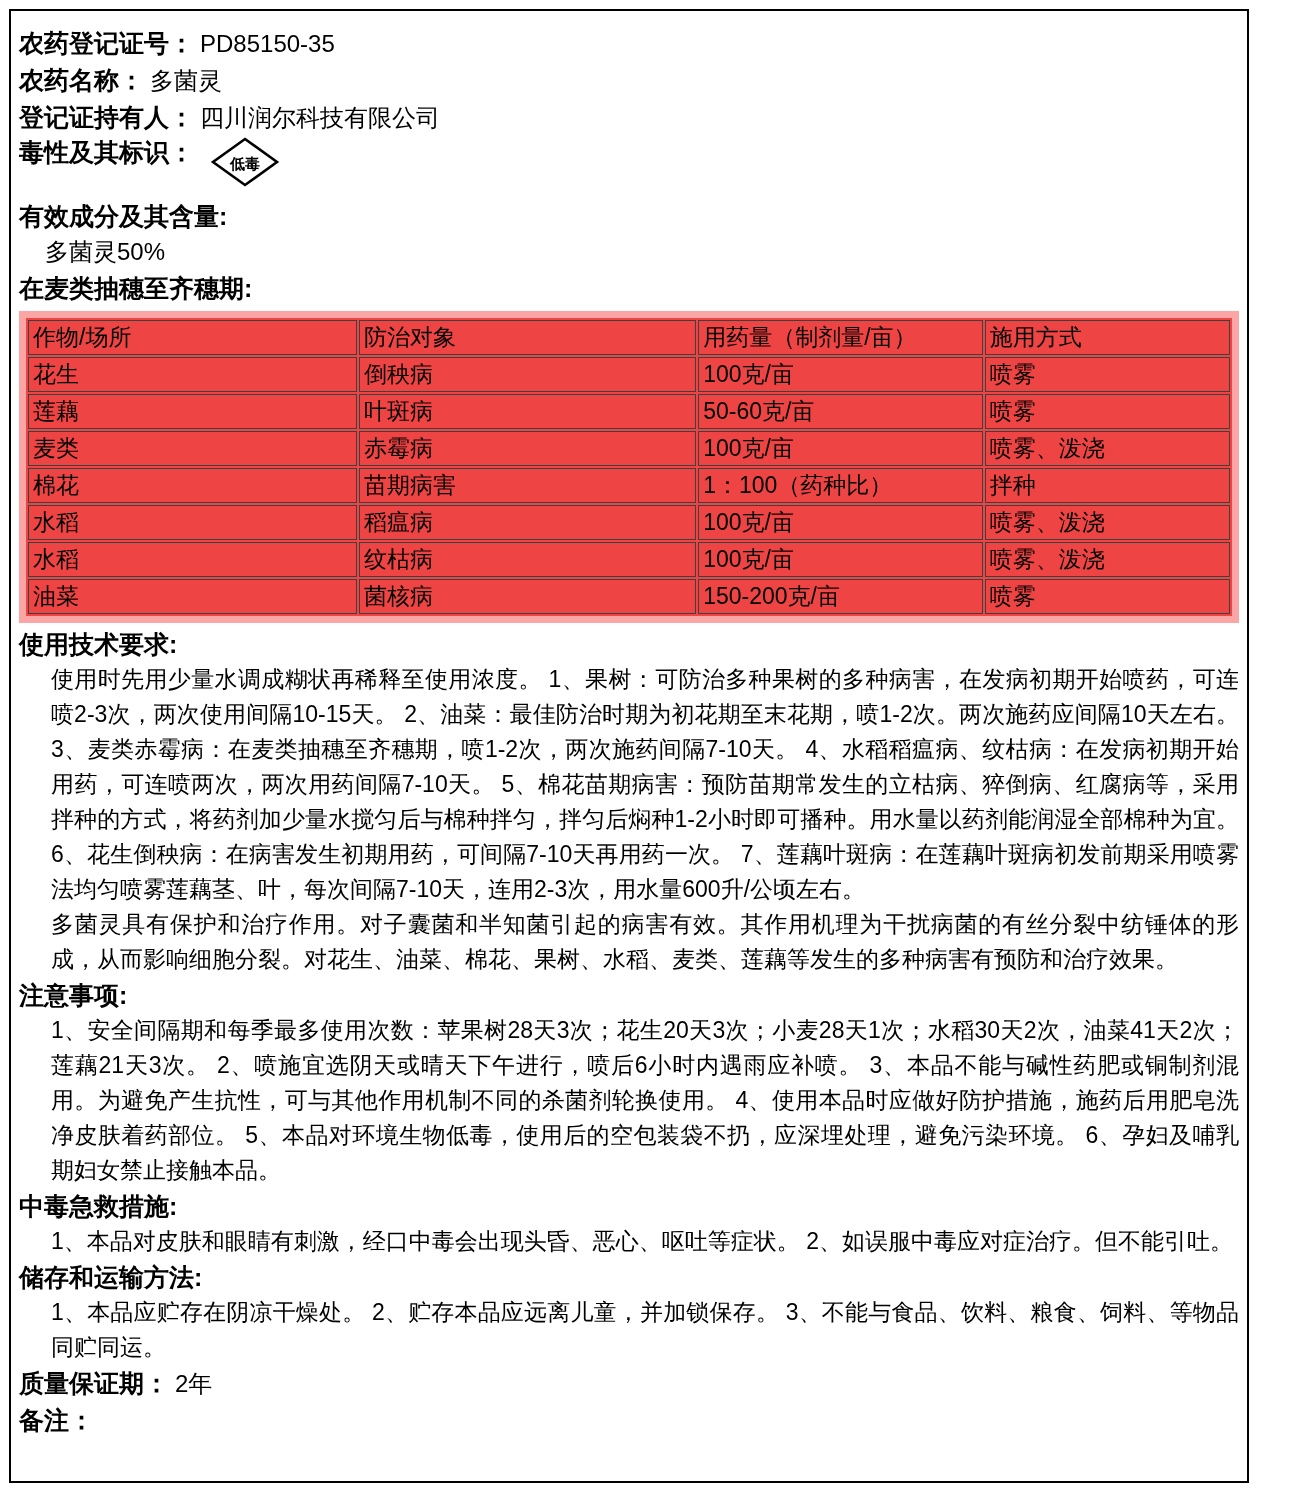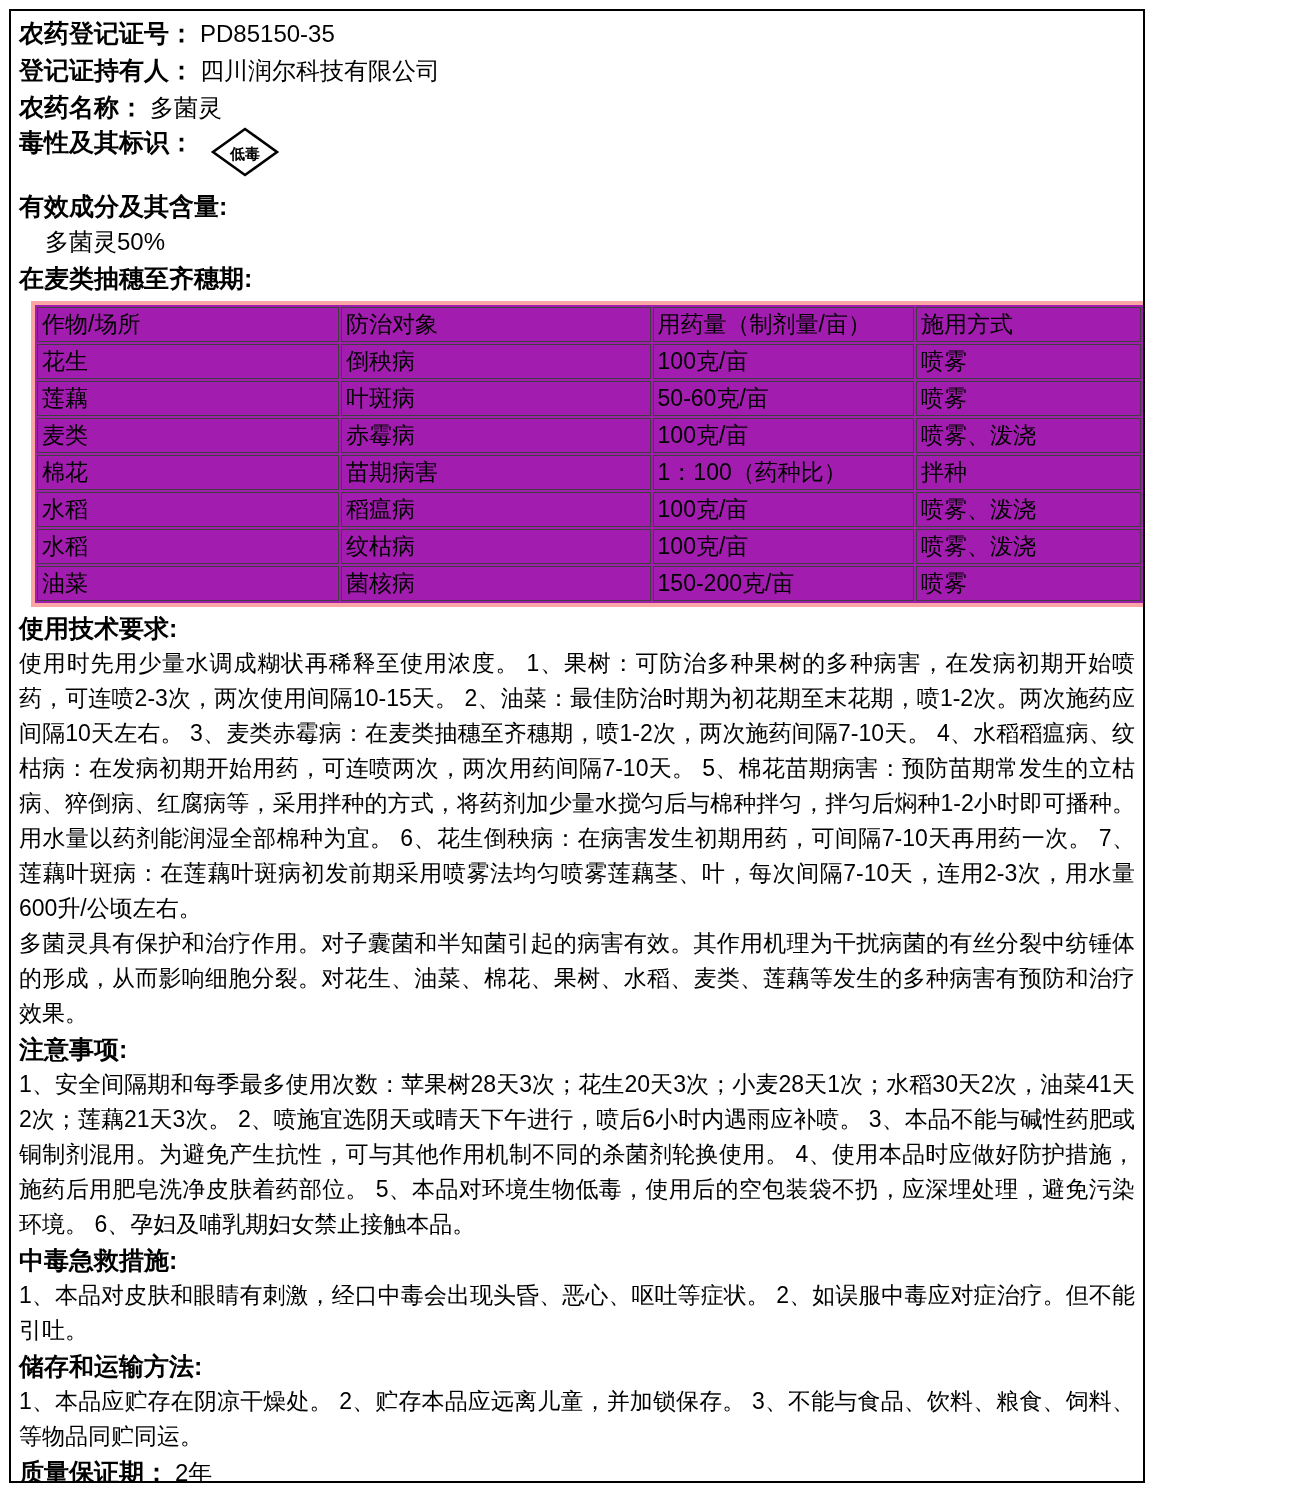--- a/index.html
+++ b/index.html
@@ -2,57 +2,57 @@
 <html lang="zh"><head>
 <meta charset="utf-8">
 <style>
   html,body{margin:0;padding:0;background:#fff;}
   body{
     width:1298px;height:1492px;position:relative;
     font-family:"Liberation Sans",sans-serif;color:#000;
     -webkit-font-smoothing:antialiased;
   }
   .doc{
-    position:absolute;left:9px;top:9px;width:1136px;height:1474px;
+    position:absolute;left:9px;top:9px;width:1240px;height:1474px;
     border:2px solid #000;box-sizing:border-box;
-    padding:4px 8px 2px 8px;overflow:hidden;background:#fff;
+    padding:14px 8px 2px 8px;overflow:hidden;background:#fff;
   }
   .field{font-size:25px;line-height:36px;font-weight:bold;white-space:nowrap;}
   .field .value{font-weight:normal;font-size:24px;padding-left:6px;}
   .tox-row{height:62px;display:flex;align-items:flex-start;}
   .tox-row .label{font-size:25px;font-weight:bold;}
   .tox-badge{margin-left:16px;display:inline-block;}
   .heading{font-size:25px;line-height:36px;font-weight:bold;}
   .indent-value{font-size:24px;line-height:36px;font-weight:normal;padding-left:26px;}
   table.usage{
     width:100%;box-sizing:border-box;
-    border:4px solid #fca5a5;border-collapse:separate;border-spacing:2px;
-    margin:5px 0 3px 12px;background:#a21caf;
+    border:7px solid #fca5a5;border-collapse:separate;border-spacing:2px;
+    margin:5px 0 3px 0;background:#ef4444;
   }
   table.usage th,table.usage td{
     border:1px solid #3f3f3f;font-weight:normal;text-align:left;
     font-size:23px;height:33px;padding:0 4px;white-space:nowrap;overflow:hidden;
   }
   table.usage th:nth-child(1),table.usage td:nth-child(1){width:27.5%;}
   table.usage th:nth-child(2),table.usage td:nth-child(2){width:28.2%;}
   table.usage th:nth-child(3),table.usage td:nth-child(3){width:23.8%;}
   table.usage th:nth-child(4),table.usage td:nth-child(4){width:20.5%;font-family:Liberation Serif, serif;}
-  .para{font-size:23px;line-height:35px;font-weight:normal;text-align:justify;}
+  .para{font-size:23px;line-height:35px;font-weight:normal;text-align:justify;margin-left:32px;}
 </style>
 </head>
 <body>
 
 <div class="doc">
 
   <div id="top-fields">
   <div class="field"><span class="label">农药登记证号：</span><span class="value">PD85150-35</span></div>
 
+  <div class="field"><span class="label">农药名称：</span><span class="value">多菌灵</span></div>
+
   <div class="field"><span class="label">登记证持有人：</span><span class="value">四川润尔科技有限公司</span></div>
-
-  <div class="field"><span class="label">农药名称：</span><span class="value">多菌灵</span></div>
 
 </div>
 
   <div class="tox-row">
     <span class="label">毒性及其标识：</span>
     <span class="tox-badge">
       <svg width="70" height="52" viewBox="0 0 70 52" aria-hidden="true">
         <polygon points="35,3 67,26 35,49 3,26" fill="none" stroke="#000" stroke-width="2.6"></polygon>
         <text x="35" y="33" text-anchor="middle" font-size="15" font-weight="bold" fill="#000">低毒</text>
       </svg>

